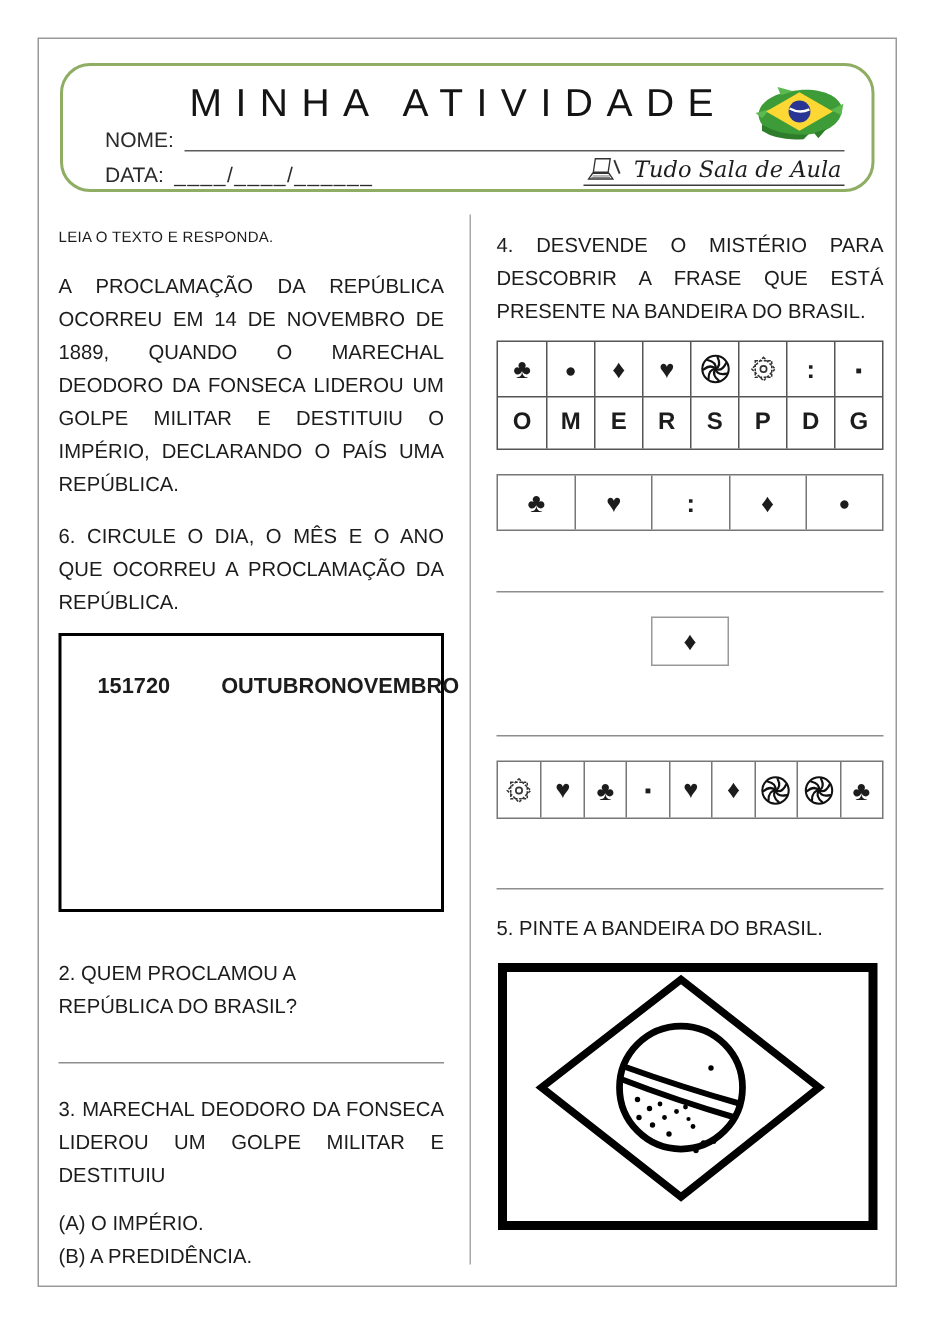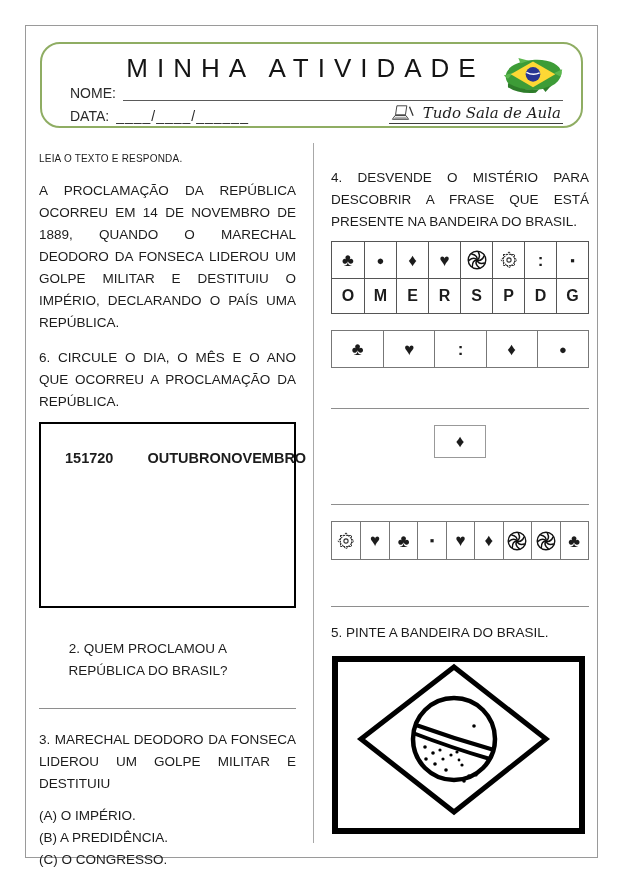--- a/index.html
+++ b/index.html
@@ -30,37 +30,37 @@
     border-bottom:1.5px solid #3d3d3d;padding:0 2px 1px 2px;
   }
   .logo-text{
     font-family:"DejaVu Serif",serif;font-style:italic;font-size:15px;color:#1e1e1e;
     white-space:nowrap;
   }
   
   .cols{position:absolute;left:0;top:115px;width:571px;bottom:0;}
   .divider{position:absolute;left:287px;top:2px;height:700px;width:1px;background:#a8a8a8;}
   .col-left{position:absolute;left:13px;top:12px;width:257px;}
-  .col-right{position:absolute;left:305px;top:26px;width:258px;}
+  .col-right{position:absolute;left:305px;top:12px;width:258px;}
   .bold{font-weight:bold;}
   .qtext{font-size:13.5px;line-height:22px;text-align:justify;color:#1c1c1c;}
   .instruction{font-size:10px;font-weight:normal;letter-spacing:.2px;}
   .para{margin-top:16px;}
   
   .q1-text{margin-top:13px;}
   .q1-box{
     margin-top:9px;border:2px solid #000;height:186px;
     display:flex;flex-direction:row;justify-content:space-between;
     padding:26px 0 24px 0;box-sizing:border-box;
   }
   .q1-row{display:flex;justify-content:space-between;padding:0 24px;font-weight:bold;font-size:14.5px;}
   .q1-row.months{justify-content:space-around;padding:0 10px;}
   .q1-opt{cursor:pointer;}
   
-  .q2-text{margin-top:30px;text-align:center;max-width:218px;}
+  .q2-text{margin-top:30px;text-align:left;max-width:218px;}
   .answer-line{border-bottom:1px solid #8e8e8e;height:0;}
   .q2-line{margin-top:26px;}
   .q3-text{margin-top:20px;}
   .q3-options{margin-top:10px;font-size:13.5px;line-height:22px;}
   
   .cipher-key{
     margin-top:8px;border:1px solid #555;display:grid;
     grid-template-columns:repeat(8,1fr);
   }
   .key-cell{
@@ -181,21 +181,20 @@
         </div>
       </div>
 
       <div class="qtext q2-text">2. QUEM PROCLAMOU A REPÚBLICA DO BRASIL?</div>
       <div class="answer-line q2-line"></div>
 
       <div class="qtext q3-text">3. MARECHAL DEODORO DA FONSECA LIDEROU UM GOLPE MILITAR E DESTITUIU</div>
       <div class="q3-options">
         <div>(A) O IMPÉRIO.</div>
         <div>(B) A PREDIDÊNCIA.</div>
-        <div>(C) O CONGRESSO.</div>
       </div>
     </div>
 
     <div class="col-right">
       <div class="qtext">4. DESVENDE O MISTÉRIO PARA DESCOBRIR A FRASE QUE ESTÁ PRESENTE NA BANDEIRA DO BRASIL.</div>
 
       <div class="cipher-key" id="cipher-key">
           <div class="key-cell symrow first">
             <span class="sym sym-club">♣</span>
           </div>

